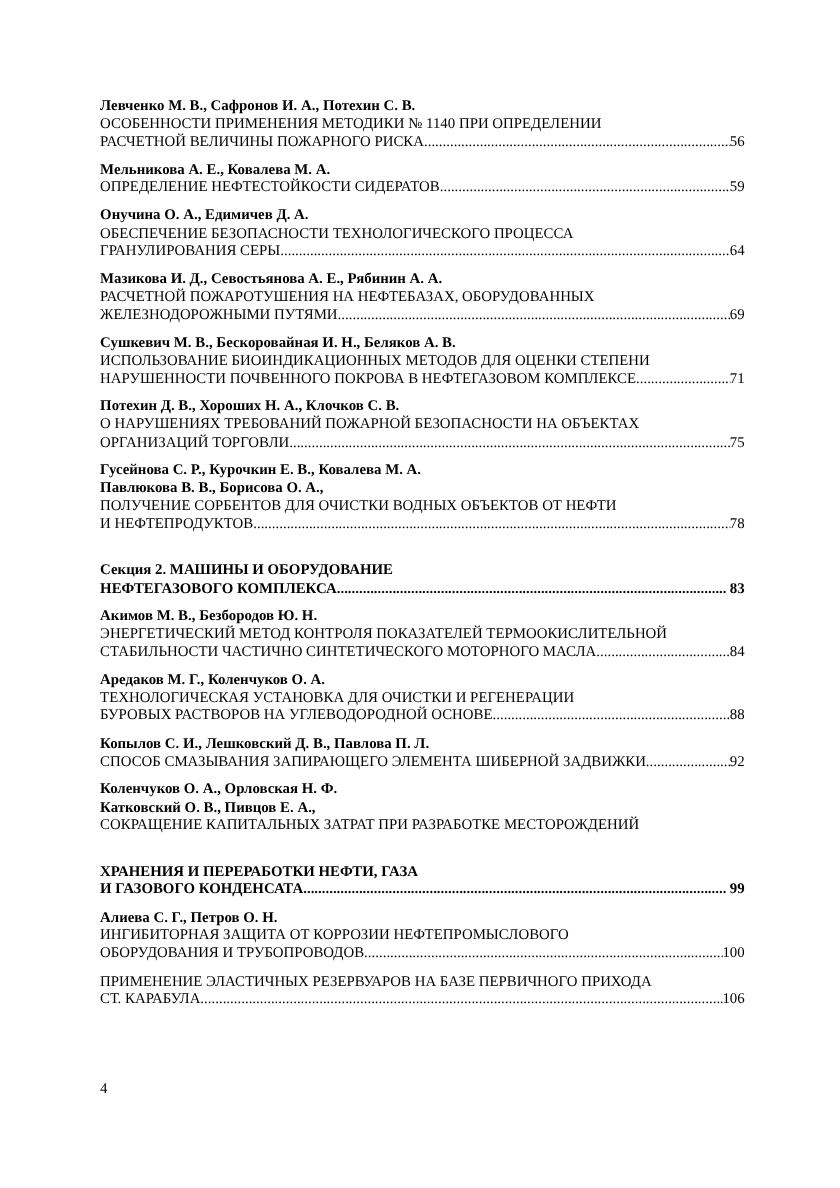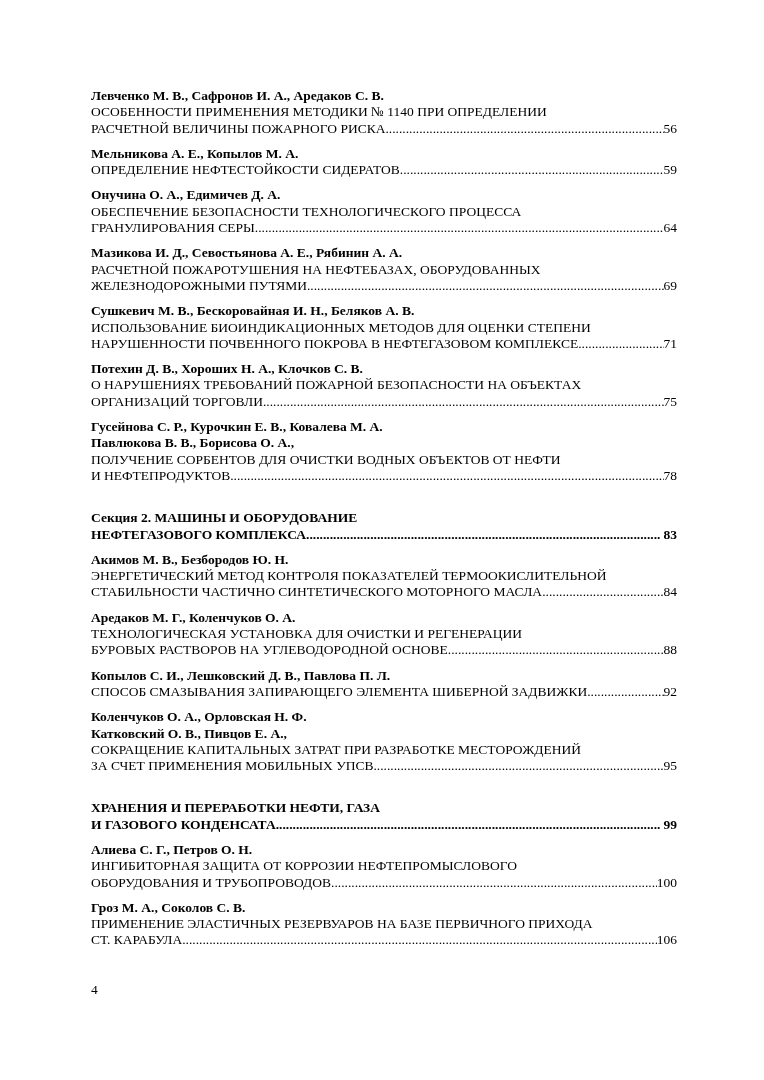--- a/index.html
+++ b/index.html
@@ -69,30 +69,30 @@
     font-size: 13.5px;
     line-height: 16px;
   }
 </style>
 </head>
 <body>
 
 <div class="page">
   <div class="toc">
       <div class="toc-item toc-entry">
-        <div class="authors-line">Левченко М. В., Сафронов И. А., Аредаков С. В.</div>
+        <div class="authors-line">Левченко М. В., Сафронов И. А., Потехин С. В.</div>
         <div class="title-line">ОСОБЕННОСТИ ПРИМЕНЕНИЯ МЕТОДИКИ № 1140 ПРИ ОПРЕДЕЛЕНИИ</div>
         <div class="title-line last">
           <span class="title-text">РАСЧЕТНОЙ ВЕЛИЧИНЫ ПОЖАРНОГО РИСКА</span>
           <span class="leader"></span>
           <span class="page-num">56</span>
         </div>
       </div>
       <div class="toc-item toc-entry">
-        <div class="authors-line">Мельникова А. Е., Копылов М. А.</div>
+        <div class="authors-line">Мельникова А. Е., Ковалева М. А.</div>
         <div class="title-line last">
           <span class="title-text">ОПРЕДЕЛЕНИЕ НЕФТЕСТОЙКОСТИ СИДЕРАТОВ</span>
           <span class="leader"></span>
           <span class="page-num">59</span>
         </div>
       </div>
       <div class="toc-item toc-entry">
         <div class="authors-line">Онучина О. А., Едимичев Д. А.</div>
         <div class="title-line">ОБЕСПЕЧЕНИЕ БЕЗОПАСНОСТИ ТЕХНОЛОГИЧЕСКОГО ПРОЦЕССА</div>
         <div class="title-line last">
@@ -169,45 +169,39 @@
         <div class="title-line last">
           <span class="title-text">СПОСОБ СМАЗЫВАНИЯ ЗАПИРАЮЩЕГО ЭЛЕМЕНТА ШИБЕРНОЙ ЗАДВИЖКИ</span>
           <span class="leader"></span>
           <span class="page-num">92</span>
         </div>
       </div>
       <div class="toc-item toc-entry">
         <div class="authors-line">Коленчуков О. А., Орловская Н. Ф.</div>
         <div class="authors-line">Катковский О. В., Пивцов Е. А.,</div>
         <div class="title-line">СОКРАЩЕНИЕ КАПИТАЛЬНЫХ ЗАТРАТ ПРИ РАЗРАБОТКЕ МЕСТОРОЖДЕНИЙ</div>
-        <div class="title-line last">
-          <span class="title-text">ЗА СЧЕТ ПРИМЕНЕНИЯ МОБИЛЬНЫХ УПСВ</span>
-          <span class="leader"></span>
-          <span class="page-num">95</span>
-        </div>
       </div>
       <div class="toc-item toc-section">
         <div class="title-line">ХРАНЕНИЯ И ПЕРЕРАБОТКИ НЕФТИ, ГАЗА</div>
         <div class="title-line last">
           <span class="title-text">И ГАЗОВОГО КОНДЕНСАТА</span>
           <span class="leader"></span>
           <span class="page-num">99</span>
         </div>
       </div>
       <div class="toc-item toc-entry">
         <div class="authors-line">Алиева С. Г., Петров О. Н.</div>
         <div class="title-line">ИНГИБИТОРНАЯ ЗАЩИТА ОТ КОРРОЗИИ НЕФТЕПРОМЫСЛОВОГО</div>
         <div class="title-line last">
           <span class="title-text">ОБОРУДОВАНИЯ И ТРУБОПРОВОДОВ</span>
           <span class="leader"></span>
           <span class="page-num">100</span>
         </div>
       </div>
       <div class="toc-item toc-entry">
-        <div class="authors-line">Гроз М. А., Соколов С. В.</div>
         <div class="title-line">ПРИМЕНЕНИЕ ЭЛАСТИЧНЫХ РЕЗЕРВУАРОВ НА БАЗЕ ПЕРВИЧНОГО ПРИХОДА</div>
         <div class="title-line last">
           <span class="title-text">СТ. КАРАБУЛА</span>
           <span class="leader"></span>
           <span class="page-num">106</span>
         </div>
       </div>
     </div>
   <div class="footer-page-number">4</div>
 </div>

